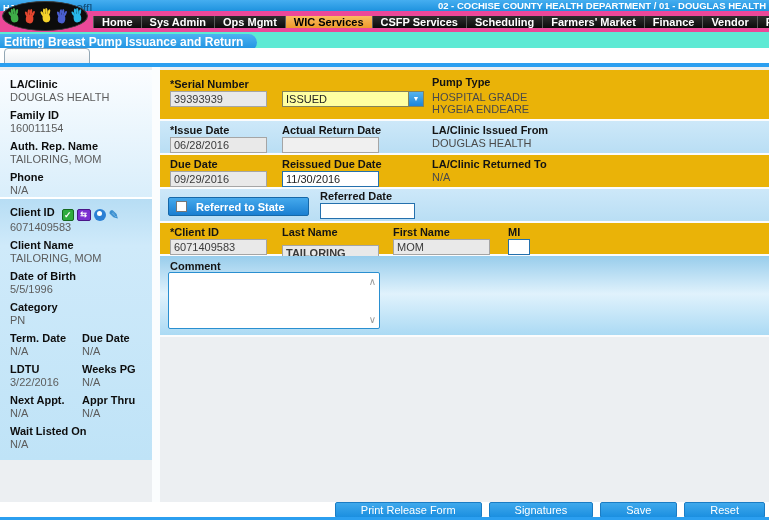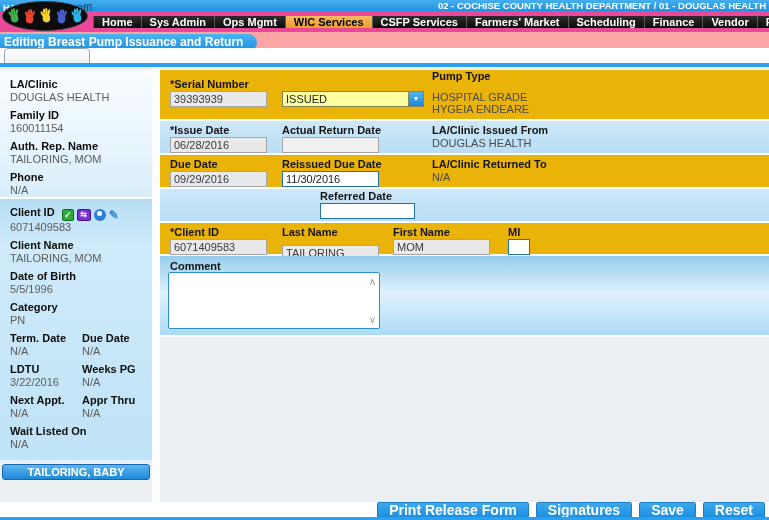--- a/index.html
+++ b/index.html
@@ -19,21 +19,21 @@
   
   .menubar{position:absolute;left:0;top:11px;width:769px;height:21px;background:#ec4899;
     display:flex;align-items:center;padding-left:93px;}
   .tab{display:flex;align-items:center;padding:0 8px;font-size:11px;font-weight:bold;color:#fff;
     background:linear-gradient(180deg,#2e2e2e,#0b0b0b);border-left:1px solid #5a5a5a;cursor:pointer;white-space:nowrap;}
   .tab:last-child{border-right:1px solid #5a5a5a;}
   .tab.active{background:linear-gradient(180deg,#f9bc60,#ee9a2b);color:#000;}
   .logo{position:absolute;left:2px;top:1px;width:86px;height:30px;background:#0c0c0c;
     border:1px solid #3c3c3c;border-radius:50%;display:flex;align-items:center;justify-content:center;}
   
-  .titlebar{position:absolute;left:0;top:32px;width:769px;height:16px;background:#fca5a5;}
+  .titlebar{position:absolute;left:0;top:32px;width:769px;height:16px;background:#5eead4;}
   .title-pill{display:inline-block;background:linear-gradient(180deg,#4db3f2,#1b90e0);
     border-radius:0 9px 9px 0;color:#fff;font-size:12px;font-weight:bold;padding:1px 14px 2px 4px;}
   .backbar{position:absolute;left:0;top:48px;width:769px;height:15px;background:#ffffff;}
   .back-btn{position:absolute;left:4px;top:0px;height:15px;line-height:13px;padding:12px 11px;
     font-size:11px;font-weight:bold;color:#1a1a1a;background:linear-gradient(180deg,#ffffff,#e3e7eb);
     border:1px solid #93a7b5;border-radius:4px;cursor:pointer;}
   .bluebar{position:absolute;left:0;top:63px;width:769px;height:4px;background:#2b9ff0;}
   .content-bg{position:absolute;left:0;top:67px;width:769px;height:453px;background:#eceff2;}
   
   .sidebar{position:absolute;left:0;top:70px;width:152px;}
@@ -87,41 +87,41 @@
   .ref-chk{width:11px;height:11px;background:#fff;border:1px solid #777;}
   .ref-lbl{font-size:11px;font-weight:bold;color:#fff;}
   .comment-box{position:absolute;left:8px;top:16px;width:212px;height:57px;background:#fff;
     border:1px solid #2a8fd0;border-radius:2px;}
   .scroll-arrow{position:absolute;right:3px;font-size:10px;color:#9a9a9a;line-height:9px;cursor:pointer;}
   .sa-up{top:4px;} .sa-dn{bottom:4px;}
   
   .footer{position:absolute;left:0;top:502px;width:769px;height:15px;background:#ffffff;
     display:flex;justify-content:flex-end;align-items:center;gap:7px;padding-right:4px;}
   .fbtn{height:16px;background:linear-gradient(180deg,#3fa9ec,#1b8fe0);border:1px solid #1a7cc4;
-    border-radius:2px;color:#fff;font-size:14px;font-weight:bold;padding:0 11px;line-height:14px;cursor:pointer;}
+    border-radius:2px;color:#fff;font-size:11px;font-weight:normal;padding:0 25px;line-height:14px;cursor:pointer;}
   .bottombar{position:absolute;left:0;top:517px;width:769px;height:3px;background:#2b9ff0;}
 </style>
 </head>
 <body>
 
 <div class="topbar">
   <div>
     <span class="user">HJOSEPH1</span><span class="logoff">[Log Off]</span>
   </div>
   <div class="loc">02 - COCHISE COUNTY HEALTH DEPARTMENT / 01 - DOUGLAS HEALTH</div>
 </div>
 
 <div class="menubar">
   <div class="tab">Home</div>
   <div class="tab">Sys Admin</div>
   <div class="tab">Ops Mgmt</div>
   <div class="tab active">WIC Services</div>
   <div class="tab">CSFP Services</div>
+  <div class="tab">Scheduling</div>
   <div class="tab">Farmers' Market</div>
-  <div class="tab">Scheduling</div>
   <div class="tab">Finance</div>
   <div class="tab">Vendor</div>
   <div class="tab">Program Integrity</div>
 
 </div>
 
 <div class="logo">
   <svg width="80" height="26" viewBox="0 0 80 26">
     <defs>
       <g id="hand">
@@ -227,34 +227,33 @@
       <div class="sb-c2">
         <div class="sb-label">Appr Thru</div>
         <div class="sb-value">N/A</div>
       </div>
     </div>
     <div class="sb-field">
       <div class="sb-label">Wait Listed On</div>
       <div class="sb-value">N/A</div>
     </div>
   </div>
-  <div class="baby-btn">TAILORING, BABY</div>
 </div>
 
 <div class="main">
 
   <div class="row gray rowA">
     <div class="lab" style="left:10px;top:8px">*Serial Number</div>
     <input class="inp dis" style="left: 10px; top: 21px;" readonly="" value="39393939">
     <div class="lab" style="left:122px;top:20px">*Client Pump Status</div>
     <div class="dropdown">
       <div class="sel">ISSUED</div>
       <div class="dd-btn">▼</div>
     </div>
-    <div class="lab" style="left:272px;top:0">Pump Type</div>
+    <div class="lab" style="left:272px;top:6px">Pump Type</div>
     <div class="stat" style="left:272px;top:21px">HOSPITAL GRADE</div>
     <div class="stat" style="left:272px;top:33px">HYGEIA ENDEARE</div>
   </div>
 
   <div class="row blue rowB">
     <div class="lab" style="left:10px;top:3px">*Issue Date</div>
     <input class="inp dis" style="left: 10px; top: 16px;" readonly="" value="06/28/2016">
     <div class="lab" style="left:122px;top:3px">Actual Return Date</div>
     <input class="inp gray" style="left: 122px; top: 16px;" value="">
     <div class="lab" style="left:272px;top:3px">LA/Clinic Issued From</div>
@@ -264,29 +263,33 @@
   <div class="row gray rowC">
     <div class="lab" style="left:10px;top:3px">Due Date</div>
     <input class="inp dis" style="left: 10px; top: 16px;" readonly="" value="09/29/2016">
     <div class="lab" style="left:122px;top:3px">Reissued Due Date</div>
     <input class="inp lit" style="left: 122px; top: 16px;" value="11/30/2016">
     <div class="lab" style="left:272px;top:3px">LA/Clinic Returned To</div>
     <div class="stat" style="left:272px;top:16px">N/A</div>
   </div>
 
   <div class="row blue rowD">
+    <div class="ref-btn">
+      <span class="ref-chk"></span>
+      <span class="ref-lbl">Referred to State</span>
+    </div>
     <div class="lab" style="left:160px;top:1px">Referred Date</div>
     <input class="inp lit" style="left: 160px; top: 14px; width: 95px;" value="">
   </div>
 
   <div class="row gray rowE">
     <div class="lab" style="left:10px;top:3px">*Client ID</div>
     <input class="inp dis" style="left: 10px; top: 16px;" readonly="" value="6071409583">
     <div class="lab" style="left:122px;top:3px">Last Name</div>
-    <input class="inp dis" style="left: 122px; top: 22px;" readonly="" value="TAILORING">
+    <input class="inp dis" style="left: 122px; top: 22px; font-weight: bold;" readonly="" value="TAILORING">
     <div class="lab" style="left:233px;top:3px">First Name</div>
     <input class="inp dis" style="left: 233px; top: 16px;" readonly="" value="MOM">
     <div class="lab" style="left:348px;top:3px">MI</div>
     <input class="inp lit" style="left: 348px; top: 16px; width: 22px;" value="">
   </div>
 
   <div class="row rowF">
     <div class="lab" style="left:10px;top:4px">Comment</div>
     <div class="comment-box">
       <span></span>

